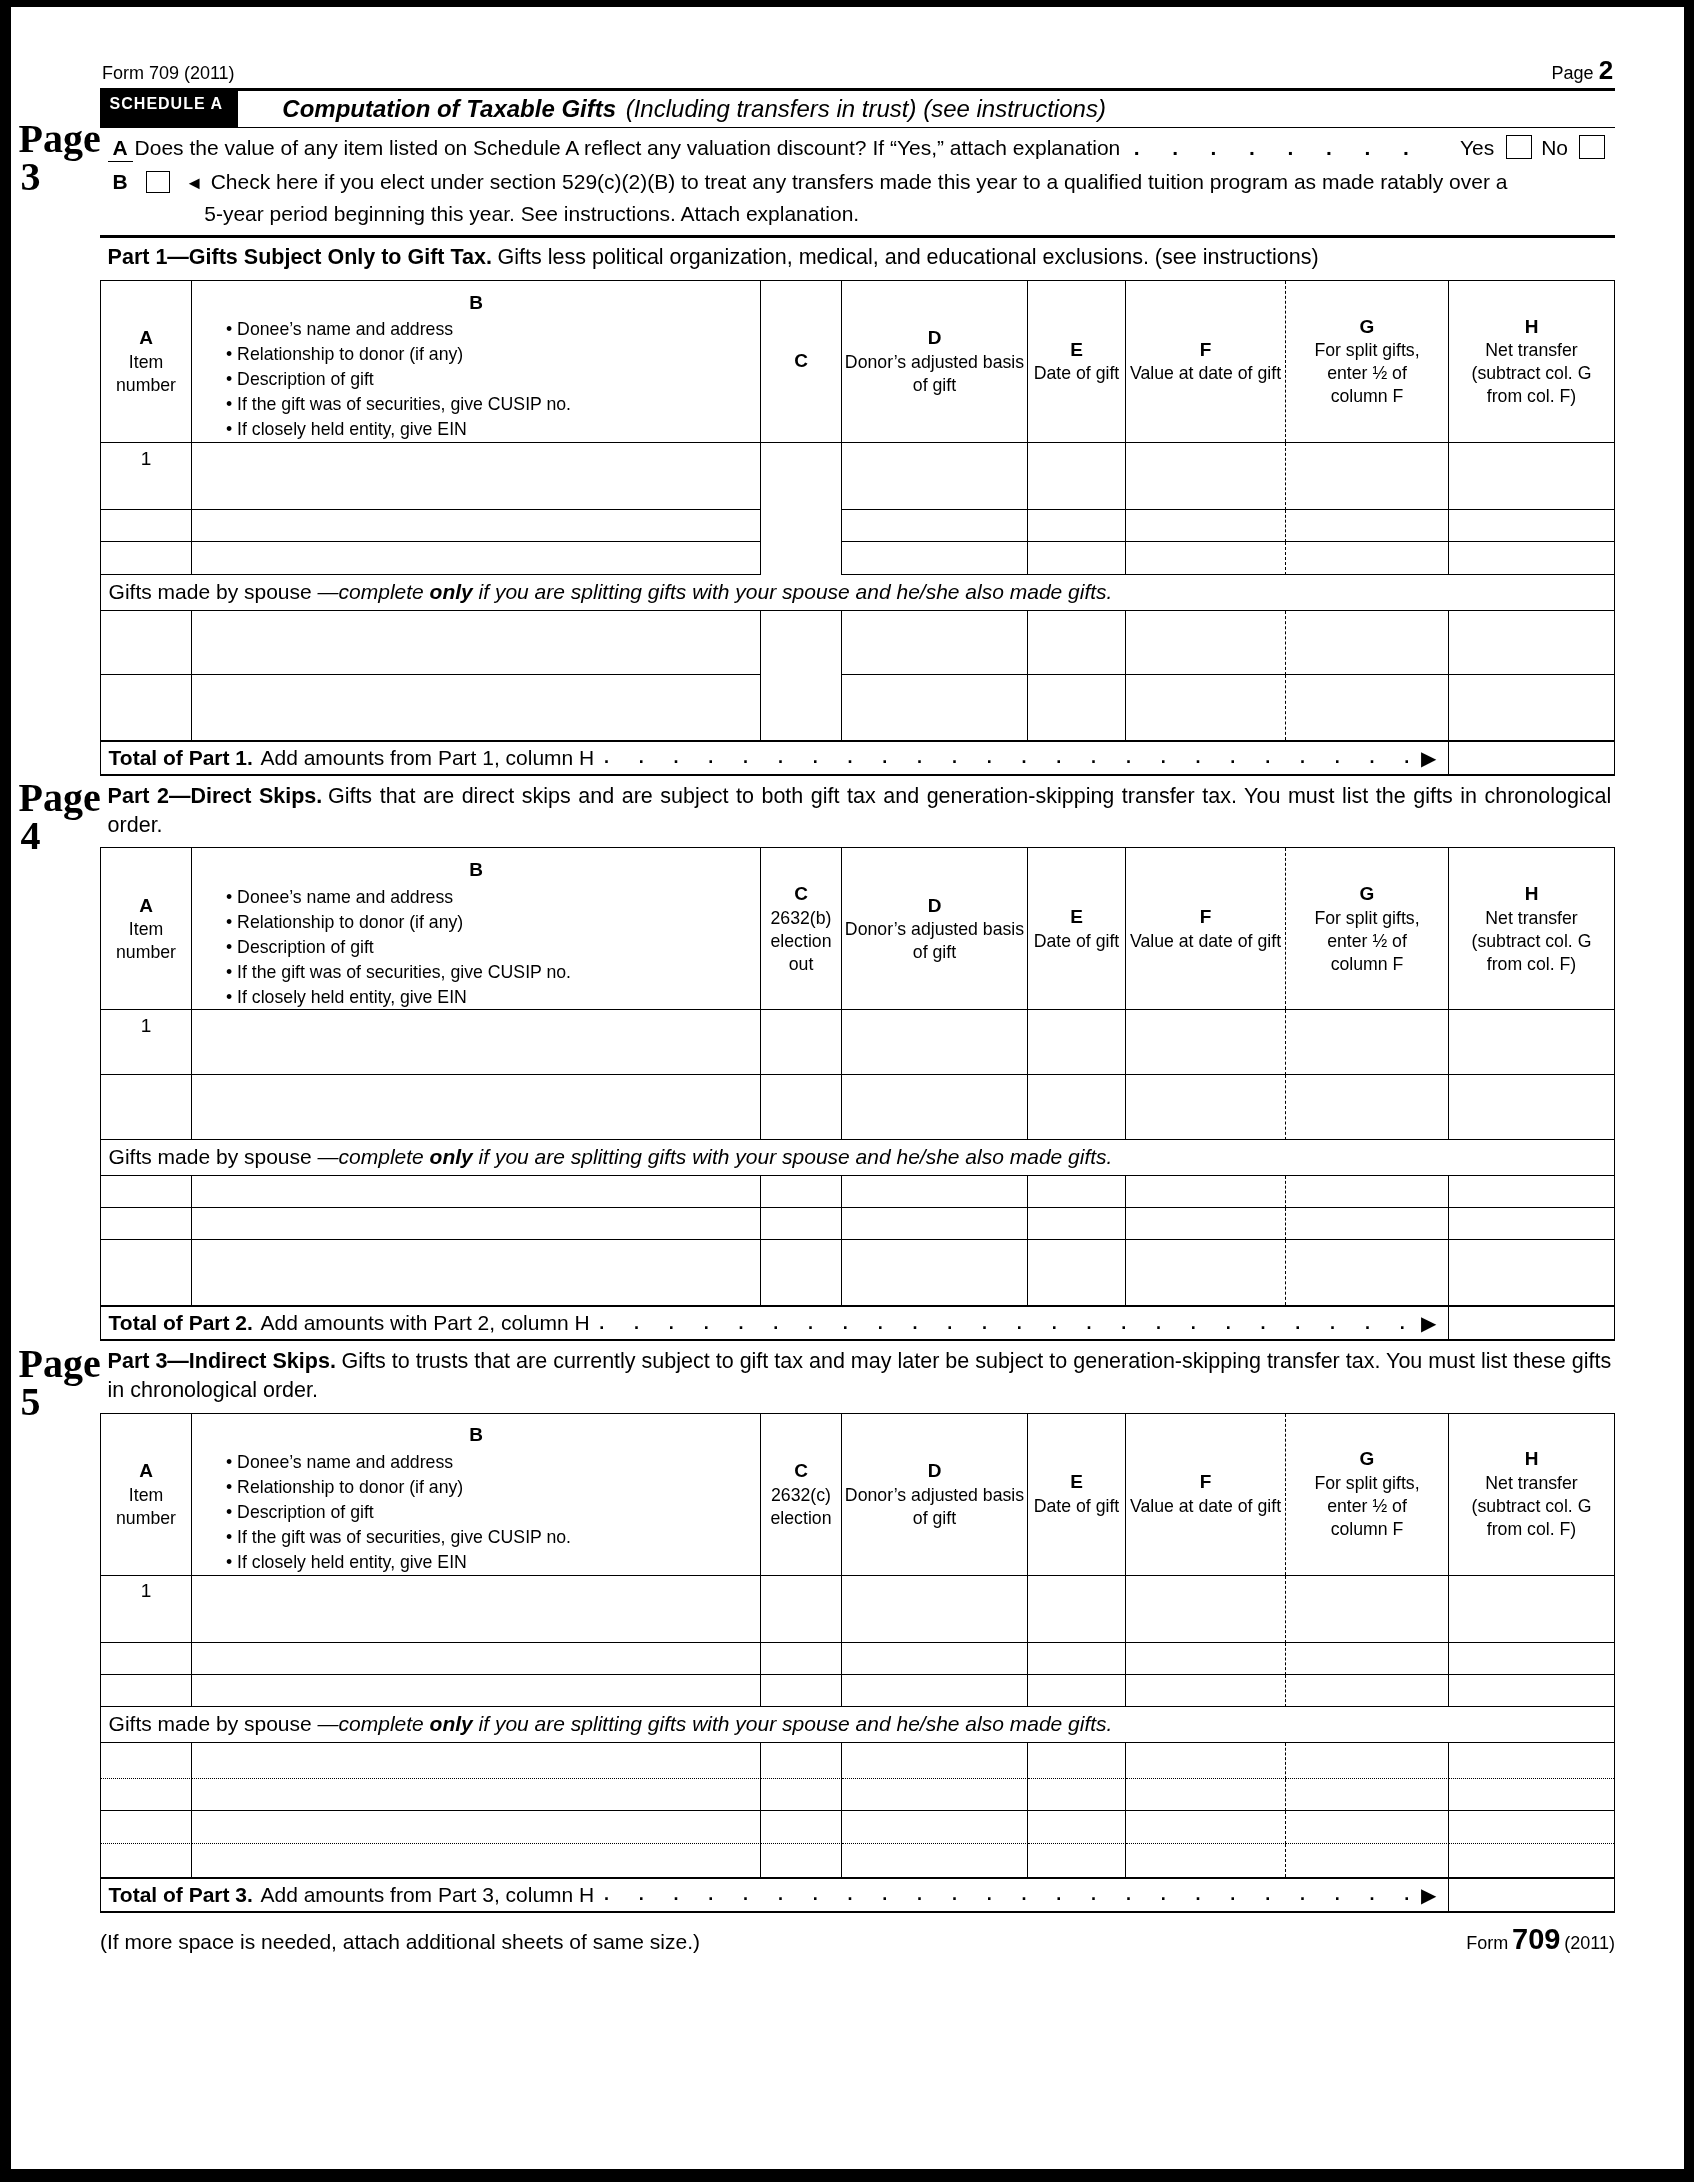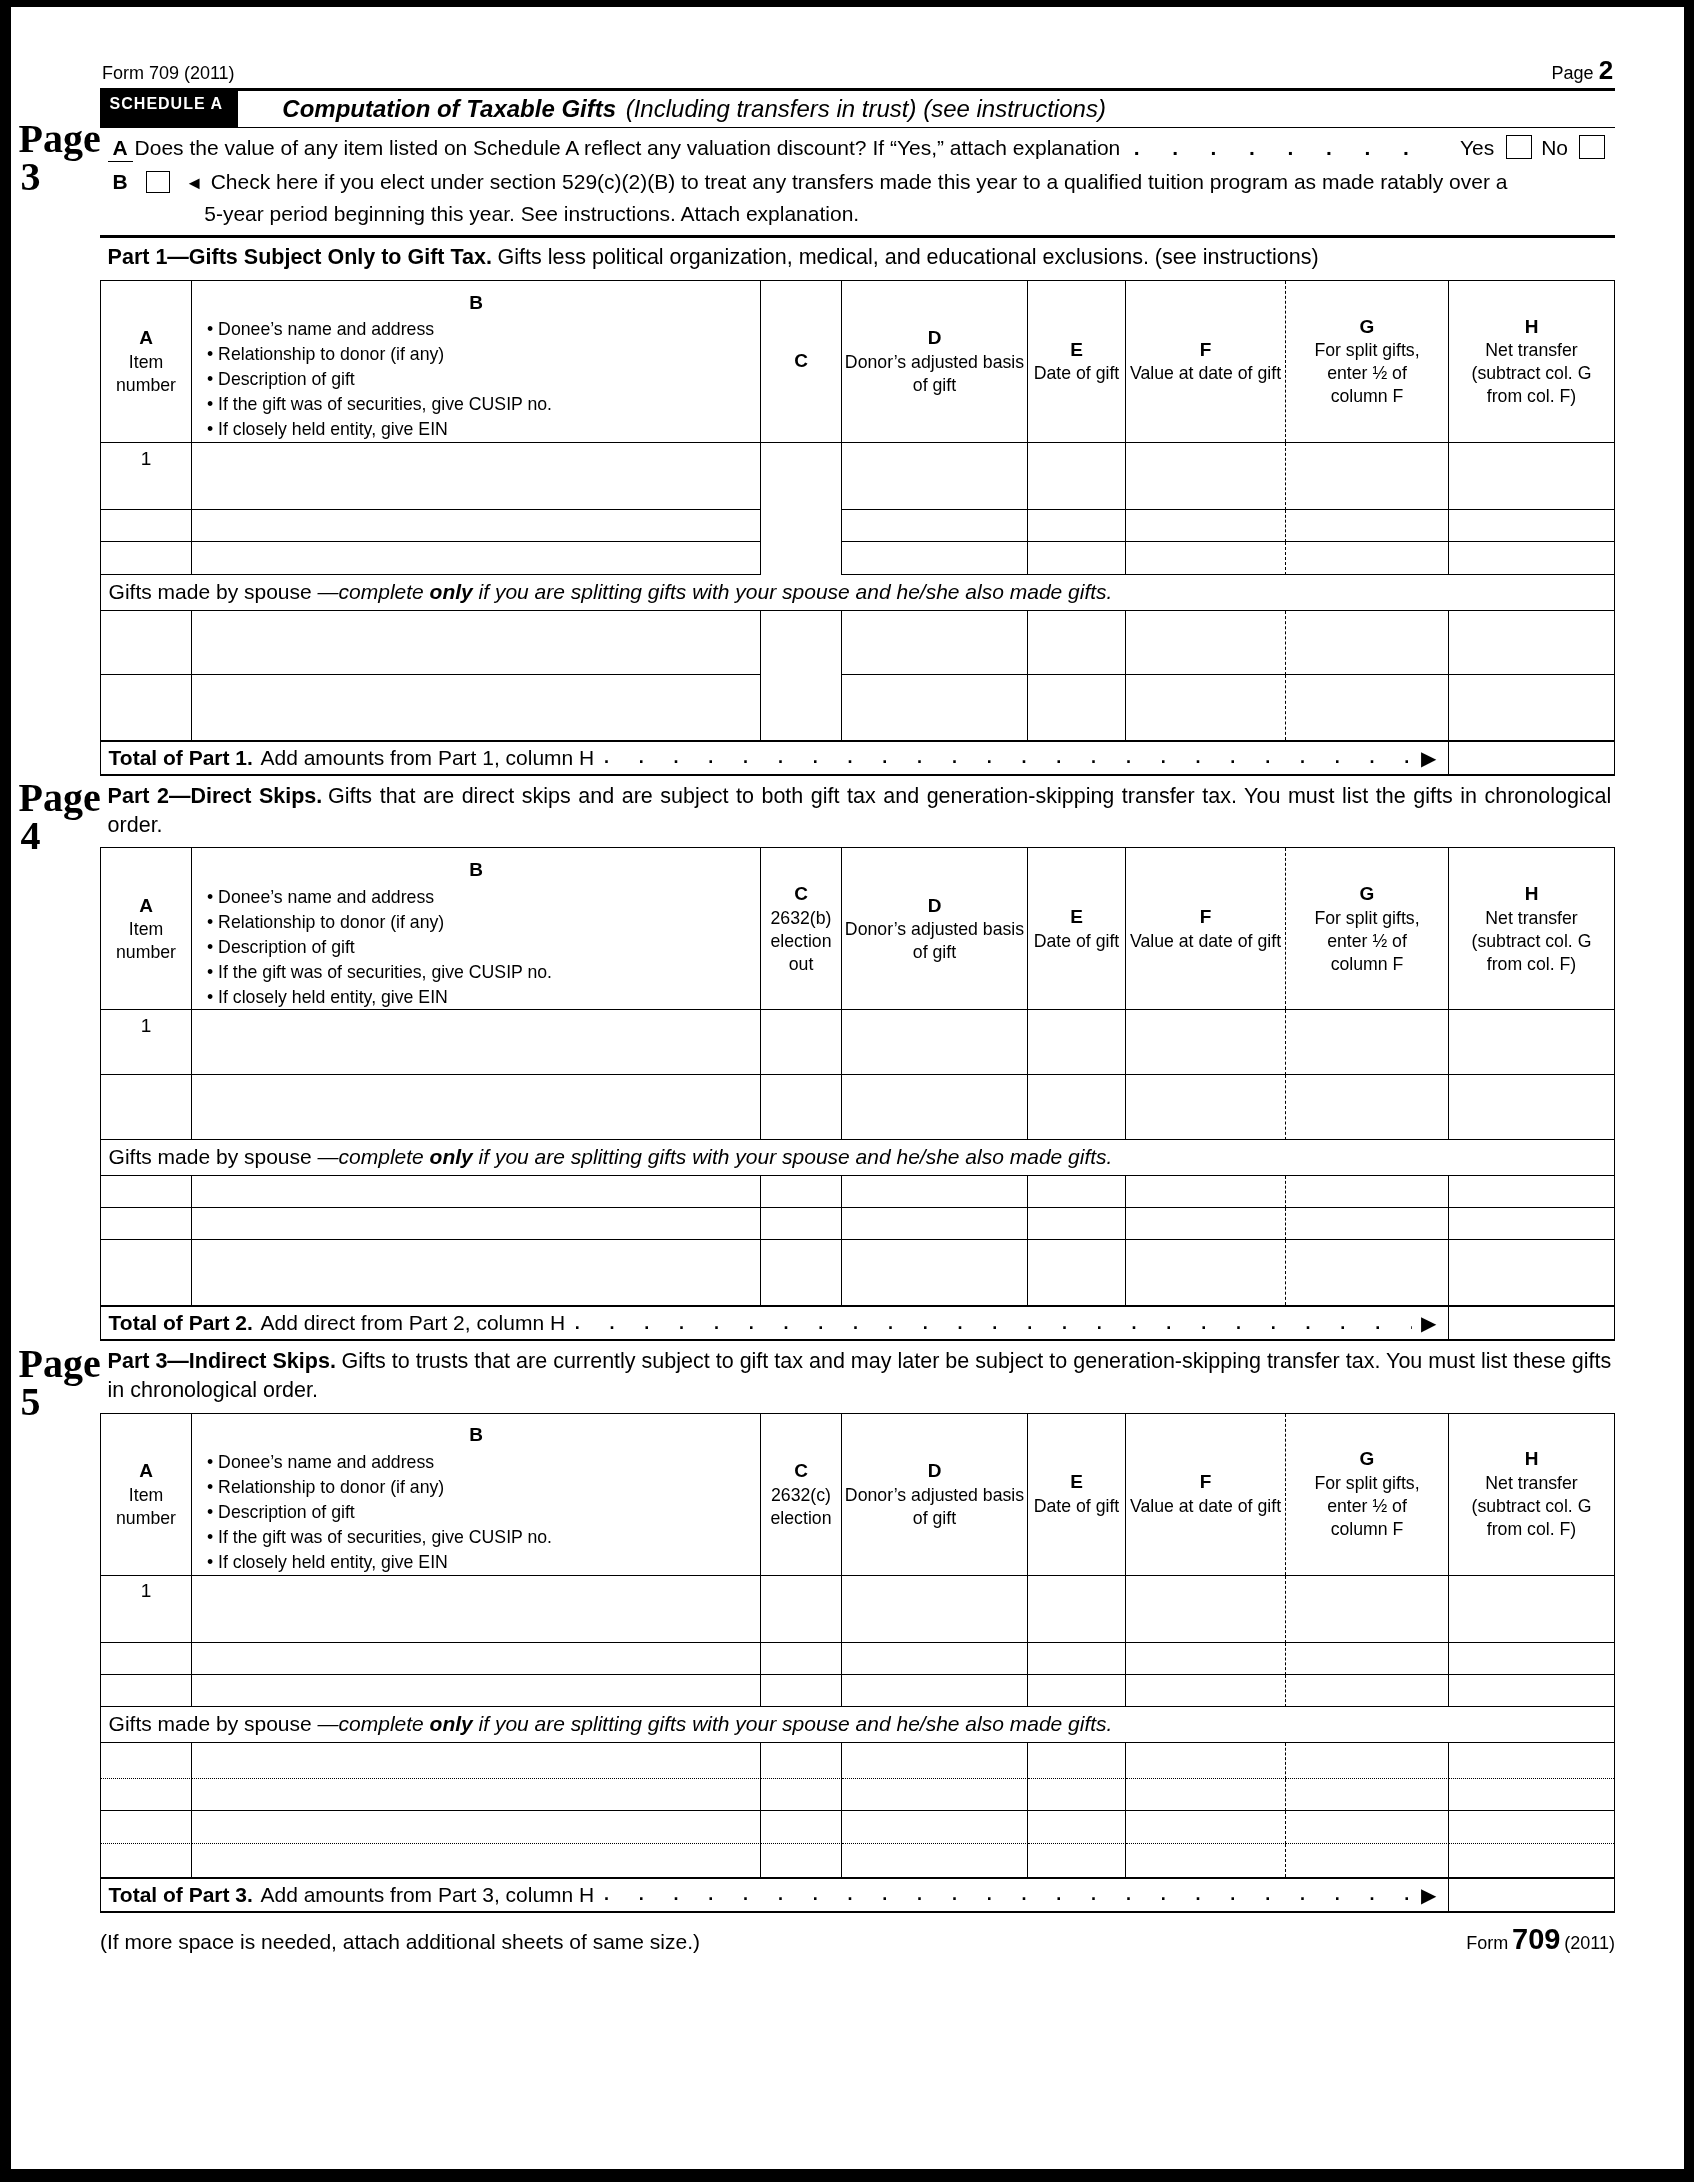--- a/index.html
+++ b/index.html
@@ -38,21 +38,21 @@
   .pheading b{margin-right:5.7px;}
 
   
   .gtable{border:1px solid #000;border-bottom:none;}
   .thead{display:flex;height:161px;border-bottom:1px solid #000;}
   .hcell,.cell{box-sizing:border-box;}
   .hcell{display:flex;flex-direction:column;justify-content:center;align-items:center;text-align:center;
          font-size:17.7px;line-height:1.3;border-right:1px solid #000;}
   .hletter{font-weight:bold;font-size:19px;}
   .hb{justify-content:flex-start;padding-top:9.6px;}
-  .hb .bullets{align-self:flex-start;text-align:left;margin-left:15px;margin-top:1.9px;}
+  .hb .bullets{align-self:flex-start;text-align:left;margin-left:34px;margin-top:1.9px;}
   .hb .bullets div{padding:1px 0;}
   .hg-pad{padding:0 15.3px;}
   .hh-pad{padding:0 13.4px;border-right:none !important;}
   .hf-dash{border-right:1px dashed #000 !important;}
 
   .wa{width:91px;} .wb{width:569px;} .wc{width:81px;} .wd{width:186px;}
   .we{width:98px;} .wf{width:160px;} .wg{width:163px;} .wh{width:166px;flex:1;}
 
   .trow{display:flex;}
   .cell{border-right:1px solid #000;border-bottom:1px solid #000;}
@@ -355,21 +355,21 @@
           <div class="cell wd"></div>
           <div class="cell we"></div>
           <div class="cell wf cf2"></div>
           <div class="cell wg"></div>
           <div class="cell wh ch2"></div>
         </div>
 
       <div class="totalrow">
         <div class="total-left">
           <b>Total of Part 2.</b>
-          <span class="total-rest">Add direct from Part 2, column H</span>
+          <span class="total-rest">Add amounts with Part 2, column H</span>
           <span class="leader">. . . . . . . . . . . . . . . . . . . . . . . . . . . .</span>
           <span class="tarrow">▶</span>
         </div>
         <div class="total-amt"></div>
       </div>
     </div>
 
     <div class="pheading">
       <b>Part 3—Indirect Skips.</b><span>Gifts to trusts that are currently subject to gift tax and may later be subject to generation-skipping transfer tax. You must list these gifts in chronological order.</span>
     </div>

